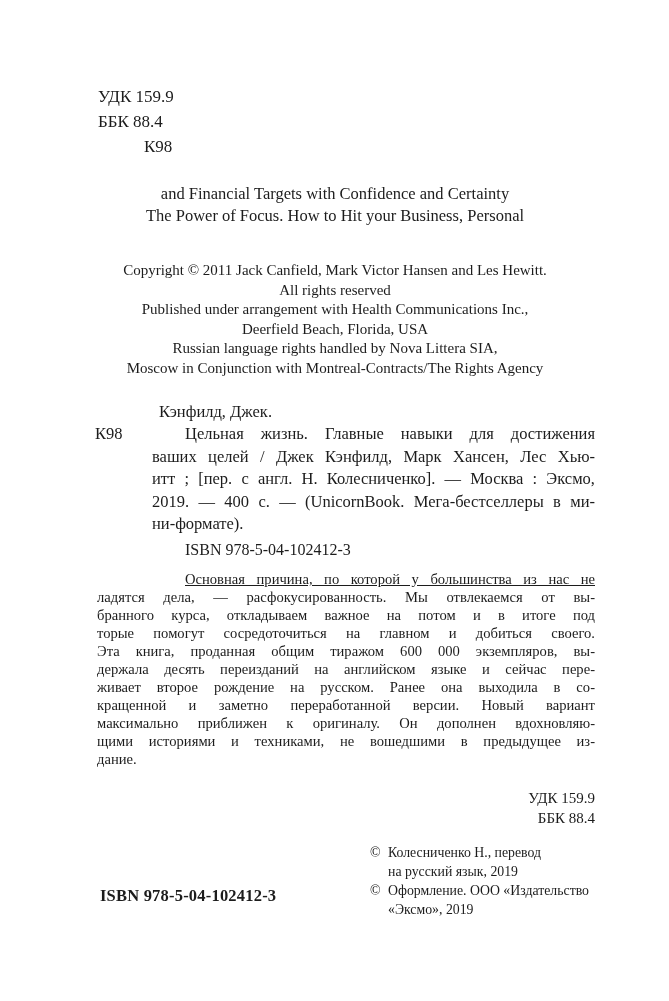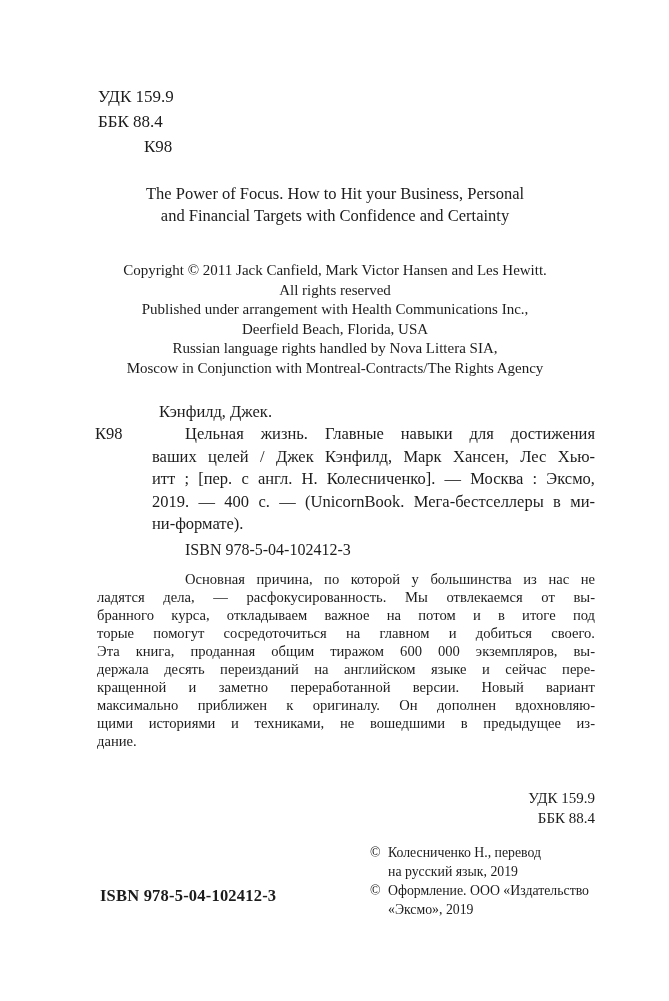--- a/index.html
+++ b/index.html
@@ -31,21 +31,21 @@
   .catalog-code{position:absolute;left:0;top:0;}
   .catalog-text{margin-left:57px;width:443px;font-family:Liberation Serif, serif;}
   .jline{text-align:justify;text-align-last:justify;}
   .lastline{text-align:right;text-align-last:left;}
   .indent33{padding-left:33px;}
 
   .isbn-mid{position:absolute;left:185px;top:541px;font-size:16px;}
 
   
   .annotation{position:absolute;left:97px;top:570px;width:498px;font-size:14.6px;line-height:18px;}
-  .annotation .indent88{padding-left:88px;}
+  .annotation .indent88{padding-left:88px;text-decoration:underline;}
 
   
   .bottom-codes{position:absolute;right:74px;top:788px;text-align:right;font-size:15px;line-height:20px;}
 
   
   .credits{position:absolute;left:370px;top:843px;font-size:13.8px;line-height:19px;}
   .credit{display:flex;margin:0;}
   .credit .sym{width:18px;flex:0 0 18px;}
 
   
@@ -56,22 +56,22 @@
 
 <div class="page">
 
   <div class="top-codes">
     <div>УДК 159.9</div>
     <div>ББК 88.4</div>
     <div class="k98">К98</div>
   </div>
 
   <div class="title-block">
+    <div>and Financial Targets with Confidence and Certainty</div>
     <div>The Power of Focus. How to Hit your Business, Personal</div>
-    <div>and Financial Targets with Confidence and Certainty</div>
   </div>
 
   <div class="copyright-block">
     <div>Copyright © 2011 Jack Canfield, Mark Victor Hansen and Les Hewitt.</div>
     <div>All rights reserved</div>
     <div>Published under arrangement with Health Communications Inc.,</div>
     <div>Deerfield Beach, Florida, USA</div>
     <div>Russian language rights handled by Nova Littera SIA,</div>
     <div>Moscow in Conjunction with Montreal-Contracts/The Rights Agency</div>
   </div>
@@ -92,20 +92,21 @@
 
   <div class="isbn-mid">ISBN 978-5-04-102412-3</div>
 
   <div class="annotation">
     <div class="jline indent88">Основная причина, по которой у большинства из нас не</div>
     <div class="jline">ладятся дела, — расфокусированность. Мы отвлекаемся от вы-</div>
     <div class="jline">бранного курса, откладываем важное на потом и в итоге под</div>
     <div class="jline">торые помогут сосредоточиться на главном и добиться своего.</div>
     <div class="jline">Эта книга, проданная общим тиражом 600 000 экземпляров, вы-</div>
     <div class="jline">держала десять переизданий на английском языке и сейчас пере-</div>
+    <div class="jline">живает второе рождение на русском. Ранее она выходила в со-</div>
     <div class="jline">кращенной и заметно переработанной версии. Новый вариант</div>
     <div class="jline">максимально приближен к оригиналу. Он дополнен вдохновляю-</div>
     <div class="jline">щими историями и техниками, не вошедшими в предыдущее из-</div>
     <div class="lastline">дание.</div>
   </div>
 
   <div class="bottom-codes">
     <div>УДК 159.9</div>
     <div>ББК 88.4</div>
   </div>

